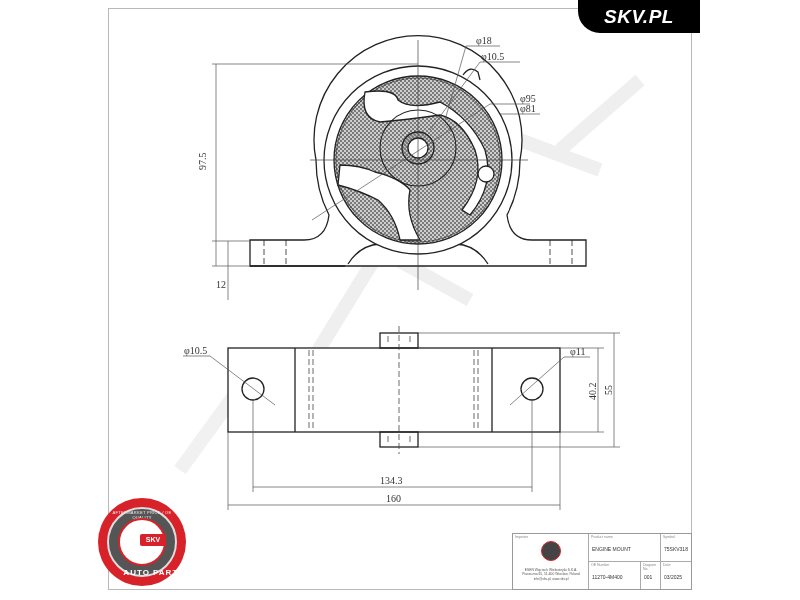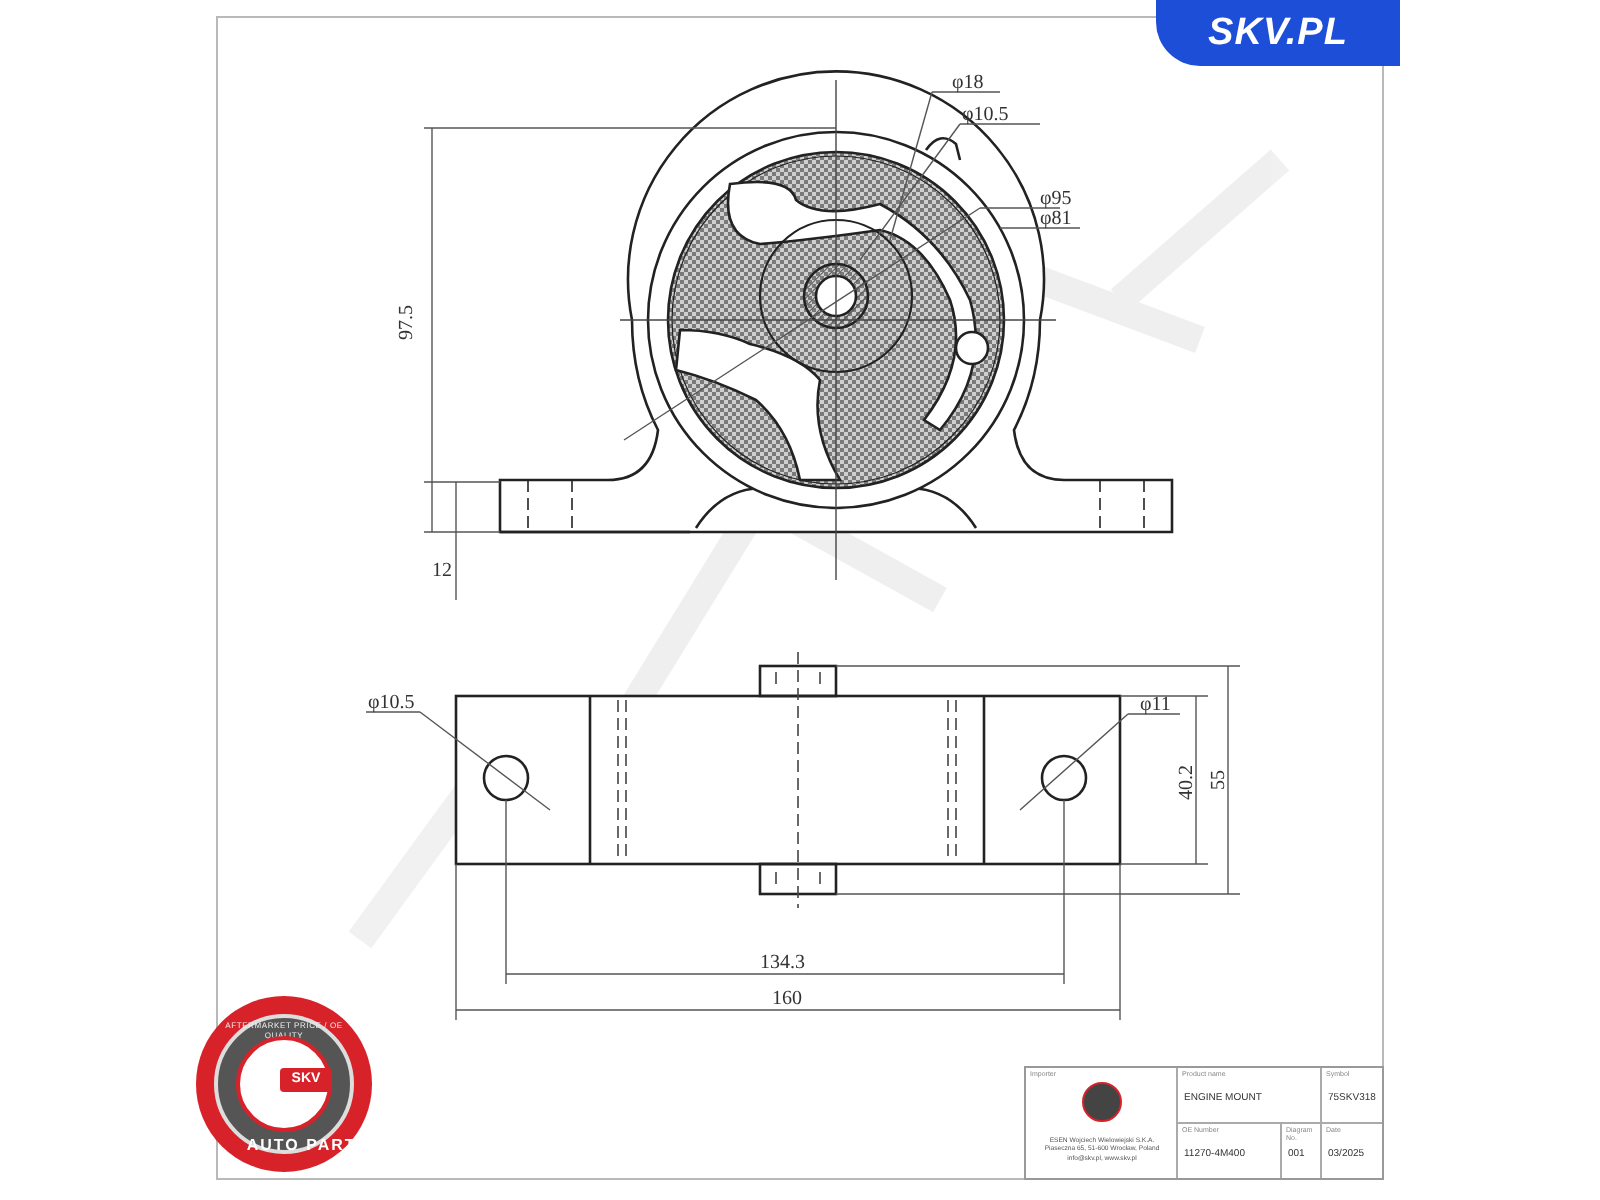--- a/index.html
+++ b/index.html
@@ -1,18 +1,18 @@
 <!DOCTYPE html>
 <html><head>
 <meta charset="utf-8">
 <style>
   html, body { margin:0; padding:0; background:#ffffff; }
   body { width:800px; height:600px; position:relative; overflow:hidden; font-family:"Liberation Sans", sans-serif; }
   .frame { position:absolute; left:108px; top:8px; width:584px; height:582px; border:1px solid #b9b9b9; box-sizing:border-box; }
-  .brand { position:absolute; left:578px; top:0; width:122px; height:33px; background:#1d4ed8; border-bottom-left-radius:22px; color:#fff; font-weight:bold; font-style:italic; font-size:19px; display:flex; align-items:center; justify-content:center; letter-spacing:0.5px; }
+  .brand { position:absolute; left:578px; top:0; width:122px; height:33px; background:#000000; border-bottom-left-radius:22px; color:#fff; font-weight:bold; font-style:italic; font-size:19px; display:flex; align-items:center; justify-content:center; letter-spacing:0.5px; }
   svg.drawing { position:absolute; left:0; top:0; }
   .dim { font-family:"Liberation Serif", serif; font-size:10px; fill:#333; }
   .titleblock { position:absolute; left:512px; top:533px; width:180px; height:57px; border:1px solid #999; box-sizing:border-box; font-size:4px; color:#666; background:#fff; }
   .tb-cell { position:absolute; box-sizing:border-box; border-color:#aaa; border-style:solid; border-width:0; }
   .tb-lbl { position:absolute; left:2px; top:1px; font-size:3.5px; color:#888; }
   .tb-val { position:absolute; left:3px; top:12px; font-size:5px; color:#333; white-space:nowrap; }
   .logo-badge { position:absolute; left:98px; top:498px; width:88px; height:88px; border-radius:50%; background:#d8222a; }
   .logo-inner { position:absolute; left:107px; top:507px; width:70px; height:70px; border-radius:50%; background:#555; border:2px solid #ddd; box-sizing:border-box; }
   .logo-core { position:absolute; left:118px; top:518px; width:48px; height:48px; border-radius:50%; background:#fff; border:2px solid #d8222a; box-sizing:border-box; }
   .logo-skv { position:absolute; left:140px; top:534px; width:26px; height:12px; background:#d8222a; color:#fff; font-size:7px; font-weight:bold; text-align:center; line-height:12px; border-radius:2px; }

